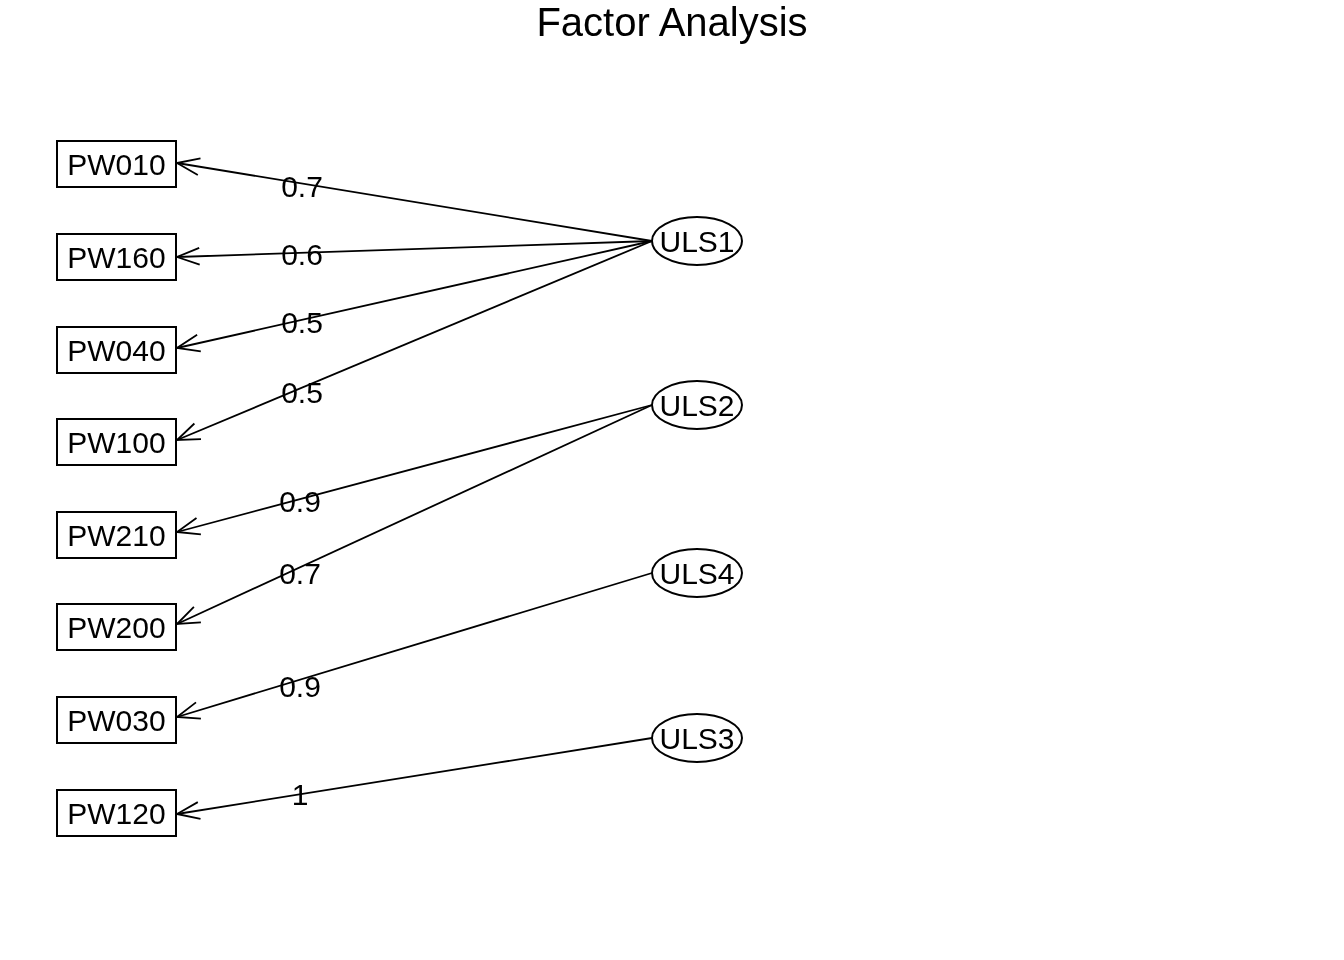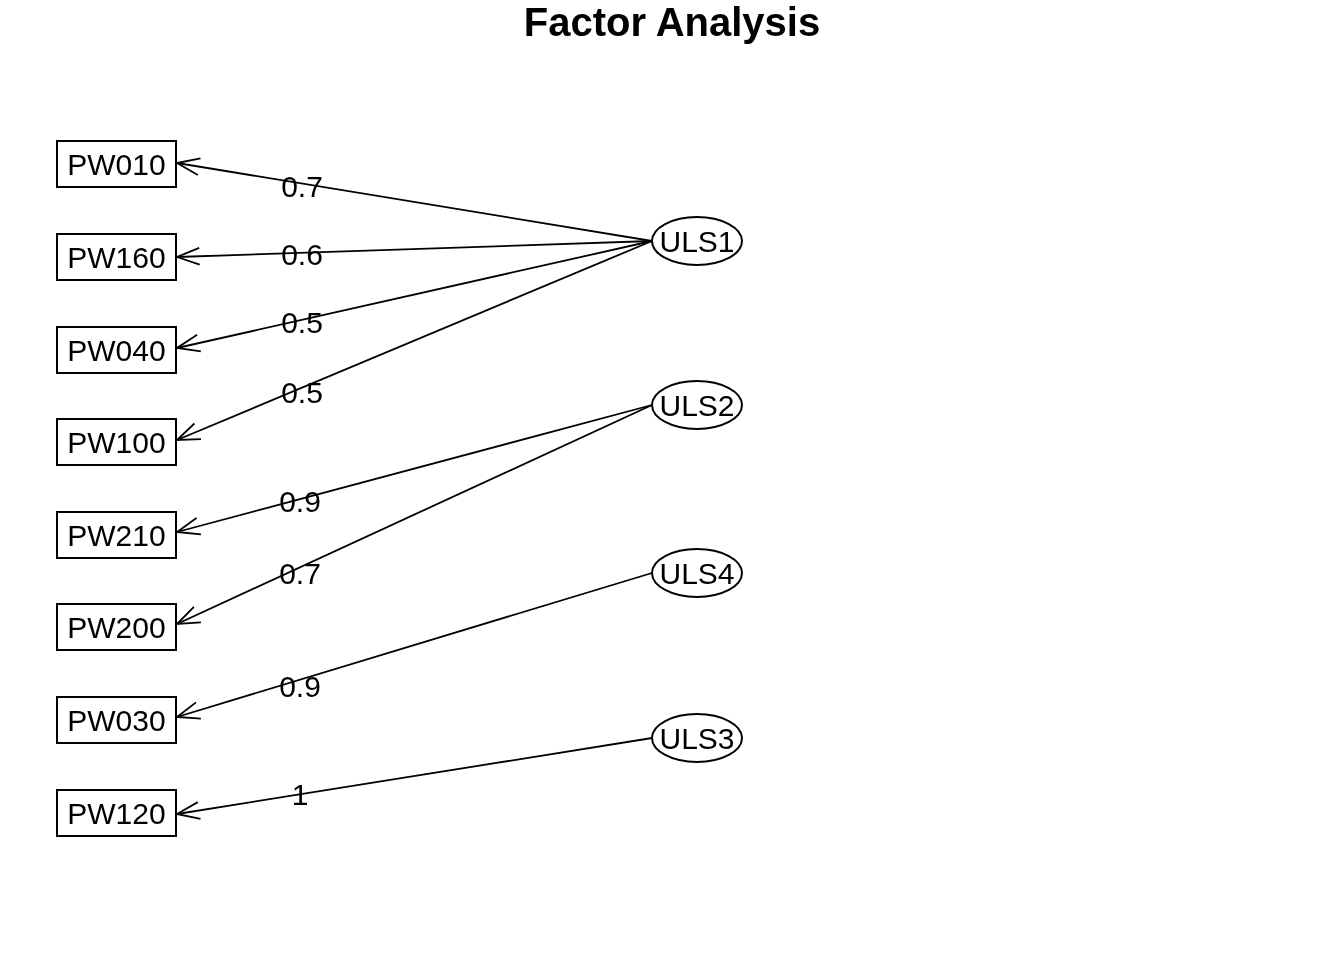--- a/index.html
+++ b/index.html
@@ -15,21 +15,21 @@
     overflow: hidden;
     font-family: "Liberation Sans", sans-serif;
   }
   #plot-title {
     position: absolute;
     top: 1px;
     left: 0;
     width: 1344px;
     text-align: center;
     font-size: 40px;
-    font-weight: bold;
+    font-weight: normal;
     color: #000000;
     line-height: 42px;
   }
   #diagram-svg {
     position: absolute;
     top: 0;
     left: 0;
   }
   #diagram-svg text {
     font-family: "Liberation Sans", sans-serif;

